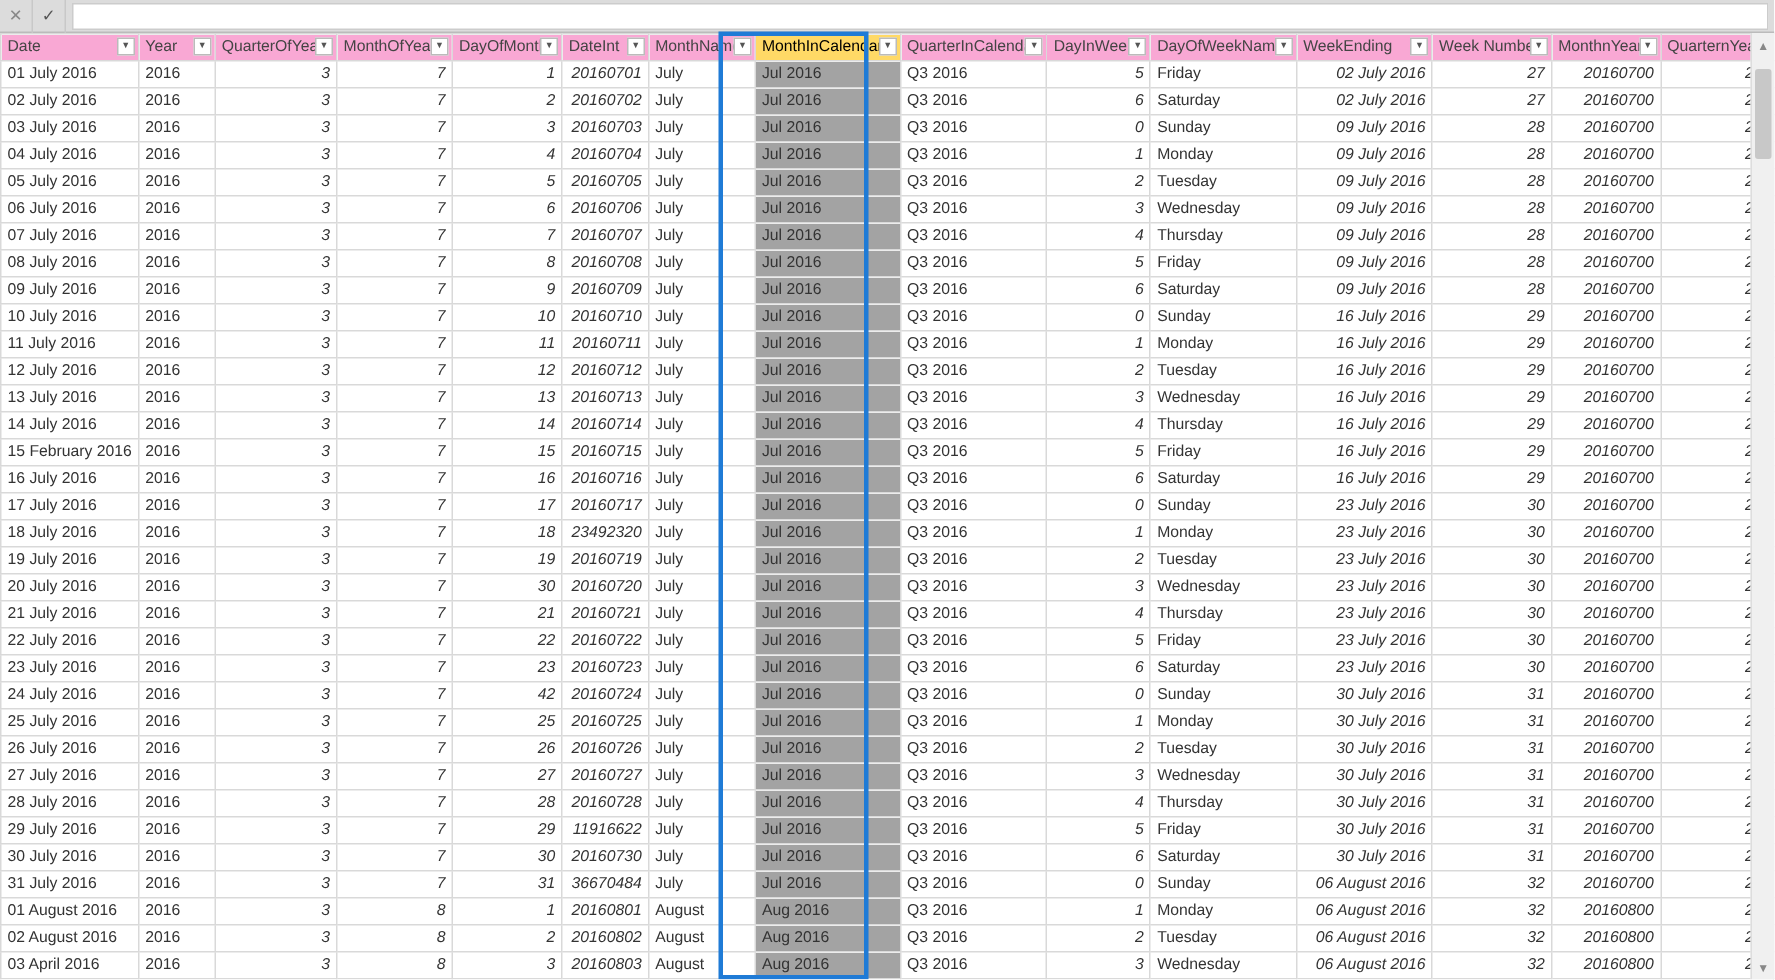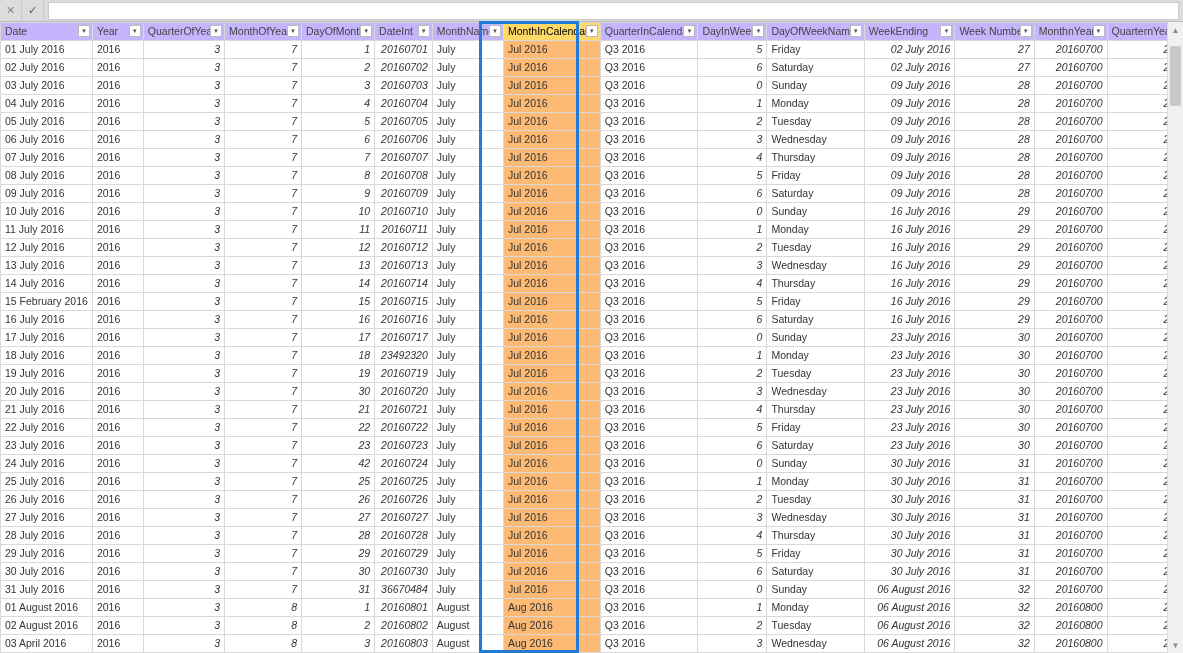--- a/index.html
+++ b/index.html
@@ -5,25 +5,25 @@
   * { box-sizing: border-box; }
   html, body { margin:0; padding:0; font-family: "Segoe UI", Arial, sans-serif; font-size:11px; color:#333; background:#fff; }
   .frame { width:1183px; height:653px; position:relative; overflow:hidden; background:#fff; }
   .formula-bar { height:22px; background:#dcdcdc; border-bottom:1px solid #bbb; display:flex; align-items:center; }
   .fx-btn { width:22px; height:22px; display:flex; align-items:center; justify-content:center; color:#888; border-right:1px solid #c8c8c8; }
   .fx-btn.active { color:#555; }
   .fx-input { flex:1; height:18px; margin:2px 4px; background:#fff; border:1px solid #ccc; }
   .grid { position:relative; }
   table { border-collapse:collapse; table-layout:fixed; }
   th, td { border:1px solid #d9d9d9; padding:0 4px; height:17px; line-height:17px; font-size:10.5px; white-space:nowrap; overflow:hidden; text-overflow:clip; }
-  th { background:#c4b5fd; font-weight:400; position:relative; text-align:left; color:#444; }
+  th { background:#f9a8d4; font-weight:400; position:relative; text-align:left; color:#444; }
   th .dd { position:absolute; right:2px; top:2px; width:12px; height:12px; border:1px solid #bbb; background:#fff; display:flex; align-items:center; justify-content:center; font-size:6px; color:#555; }
   td.num { text-align:right; font-style:italic; }
   td.txt { text-align:left; }
-  .col-highlight-cell { background:#fdba74; }
+  .col-highlight-cell { background:#a3a3a3; }
   .sel-box { position:absolute; border:3px solid #1f7bd6; pointer-events:none; }
   .vscrollbar { position:absolute; right:0; top:22px; bottom:0; width:16px; background:#f0f0f0; border-left:1px solid #ddd; }
   .vscroll-thumb { position:absolute; top:24px; left:2px; right:2px; height:60px; background:#c8c8c8; border-radius:2px; }
   .sarrow { position:absolute; left:0; right:0; height:16px; display:flex; align-items:center; justify-content:center; color:#888; font-size:8px; }
   .sarrow.up { top:0; }
   .sarrow.down { bottom:0; }
 </style>
 </head>
 <body>
 <div class="frame">
@@ -548,21 +548,21 @@
             <td class="num">31</td>
             <td class="num">20160700</td>
             <td class="num">20.</td>
           </tr>
           <tr>
             <td class="txt">29 July 2016</td>
             <td class="txt">2016</td>
             <td class="num">3</td>
             <td class="num">7</td>
             <td class="num">29</td>
-            <td class="num">20160729</td>
+            <td class="num">11916622</td>
             <td class="txt">July</td>
             <td class="txt col-highlight-cell">Jul 2016</td>
             <td class="txt">Q3 2016</td>
             <td class="num">5</td>
             <td class="txt">Friday</td>
             <td class="num">30 July 2016</td>
             <td class="num">31</td>
             <td class="num">20160700</td>
             <td class="num">20.</td>
           </tr>

